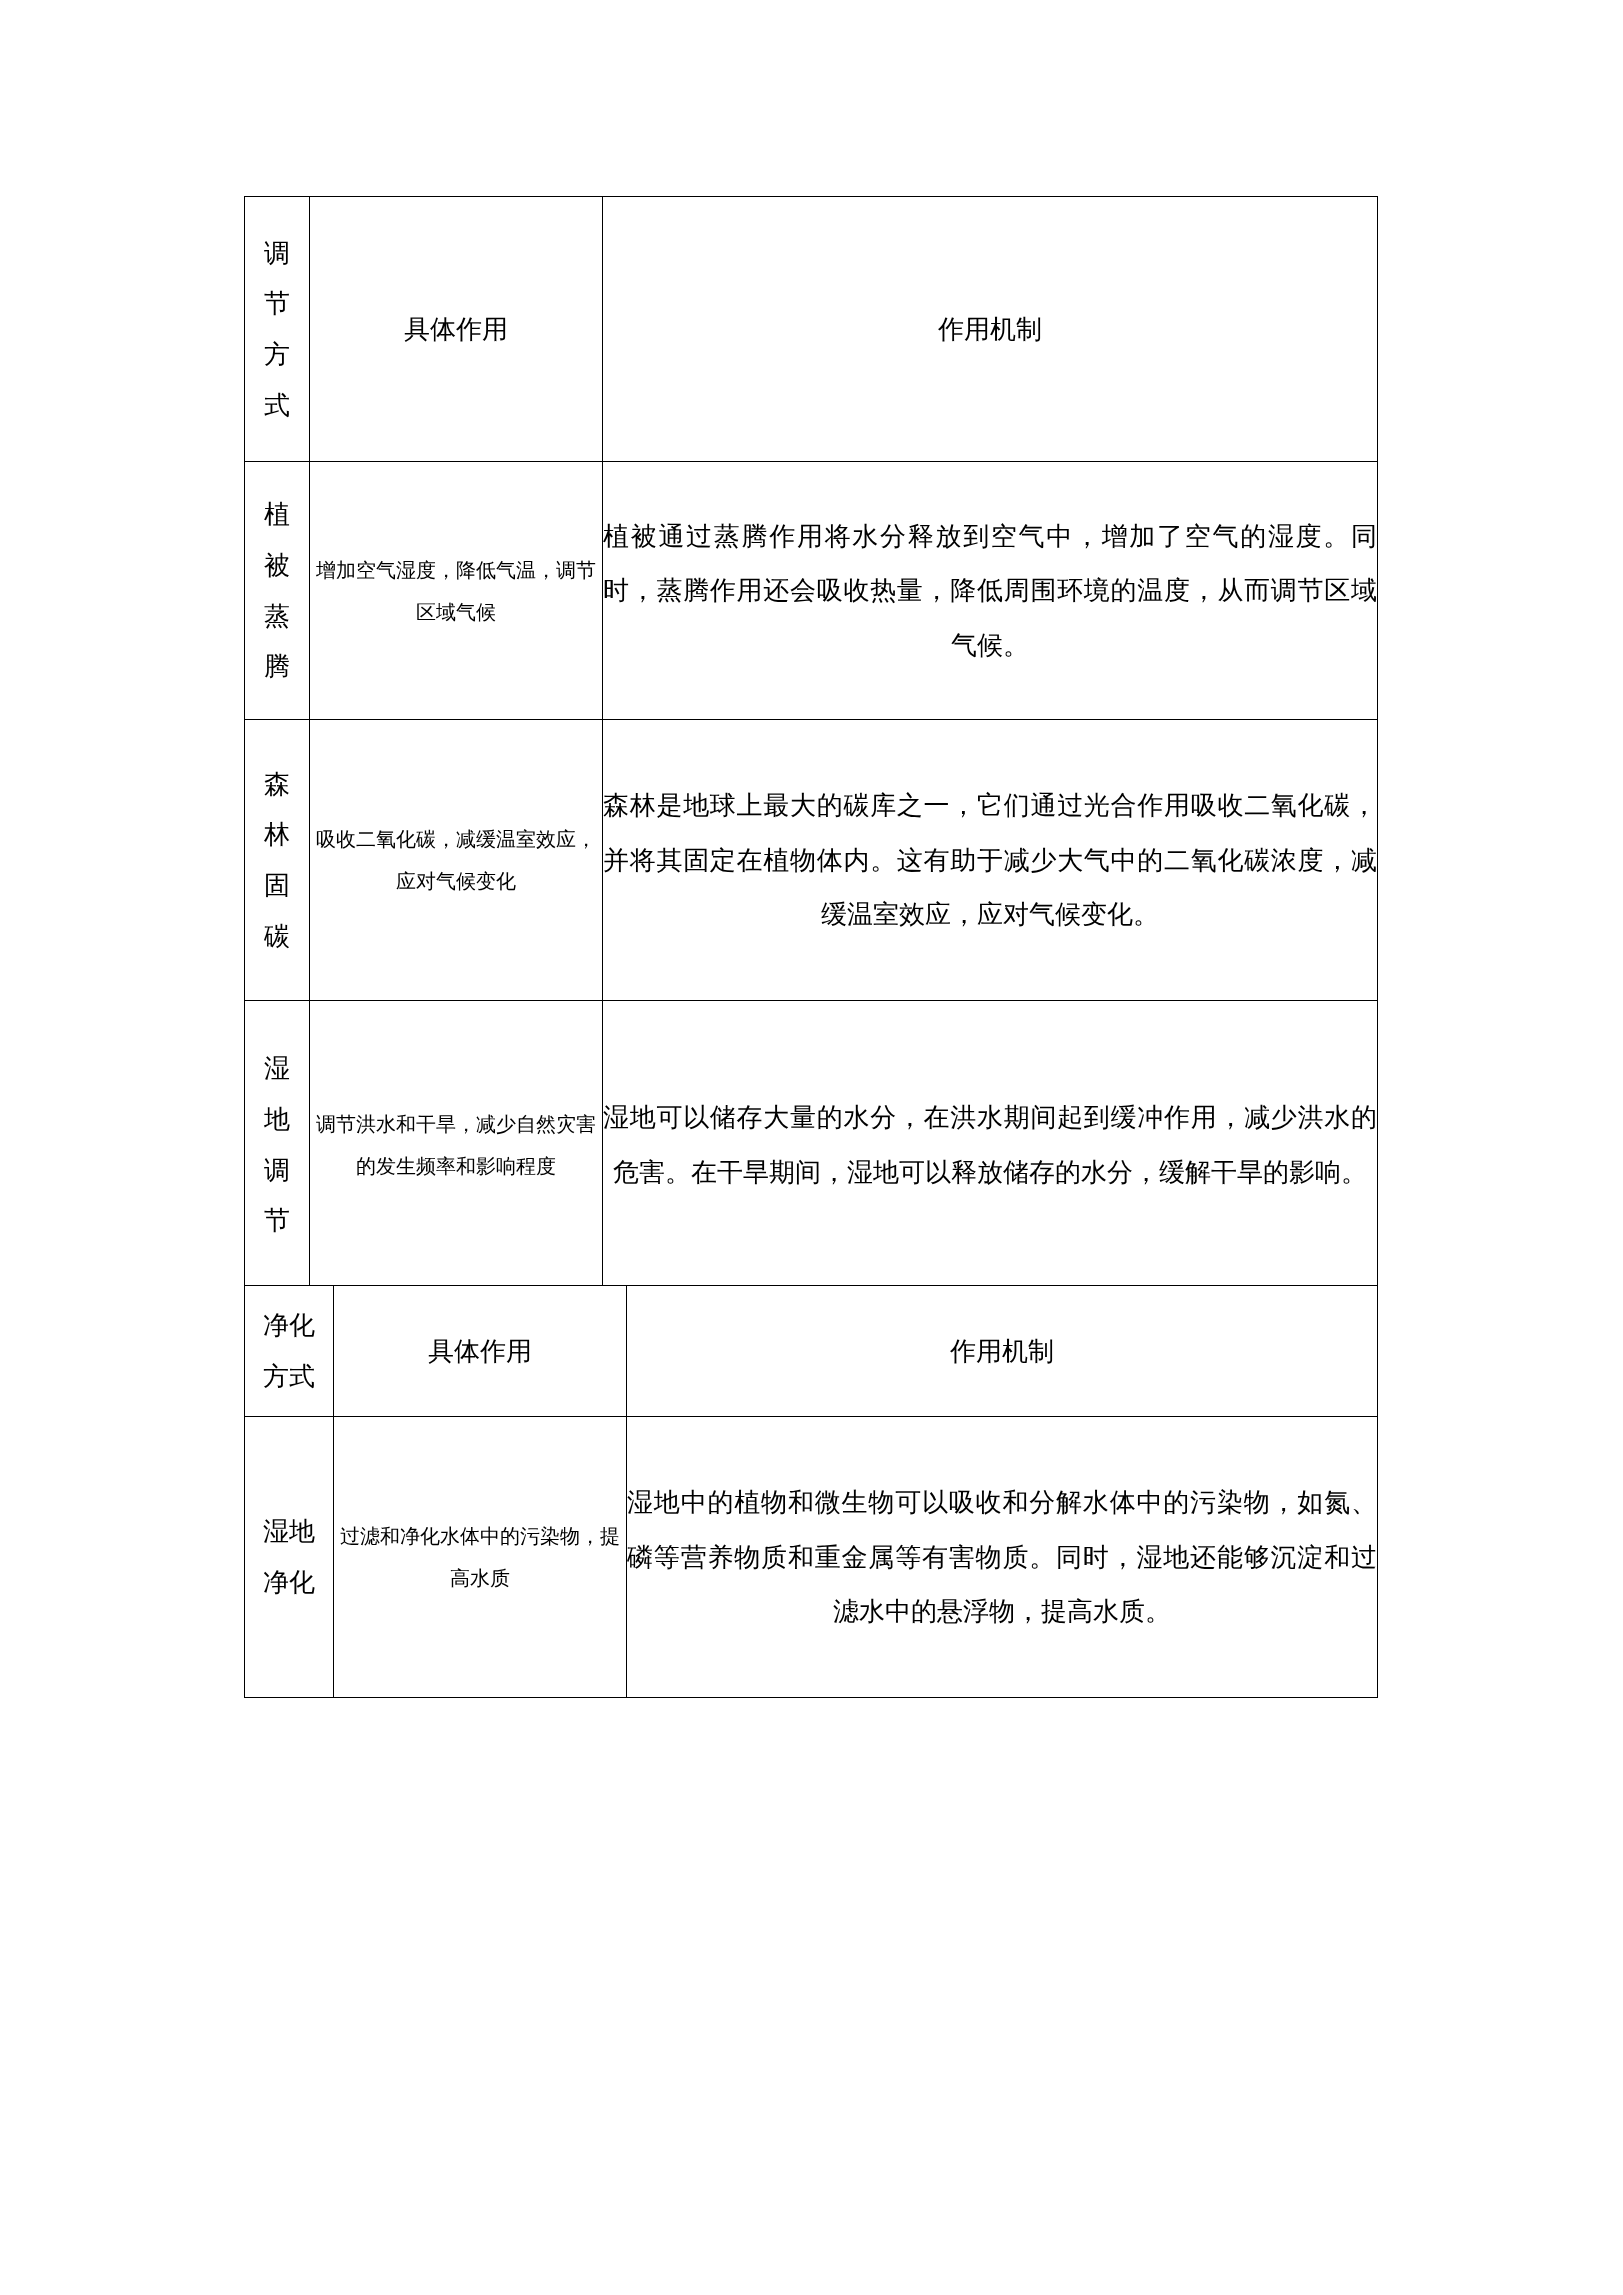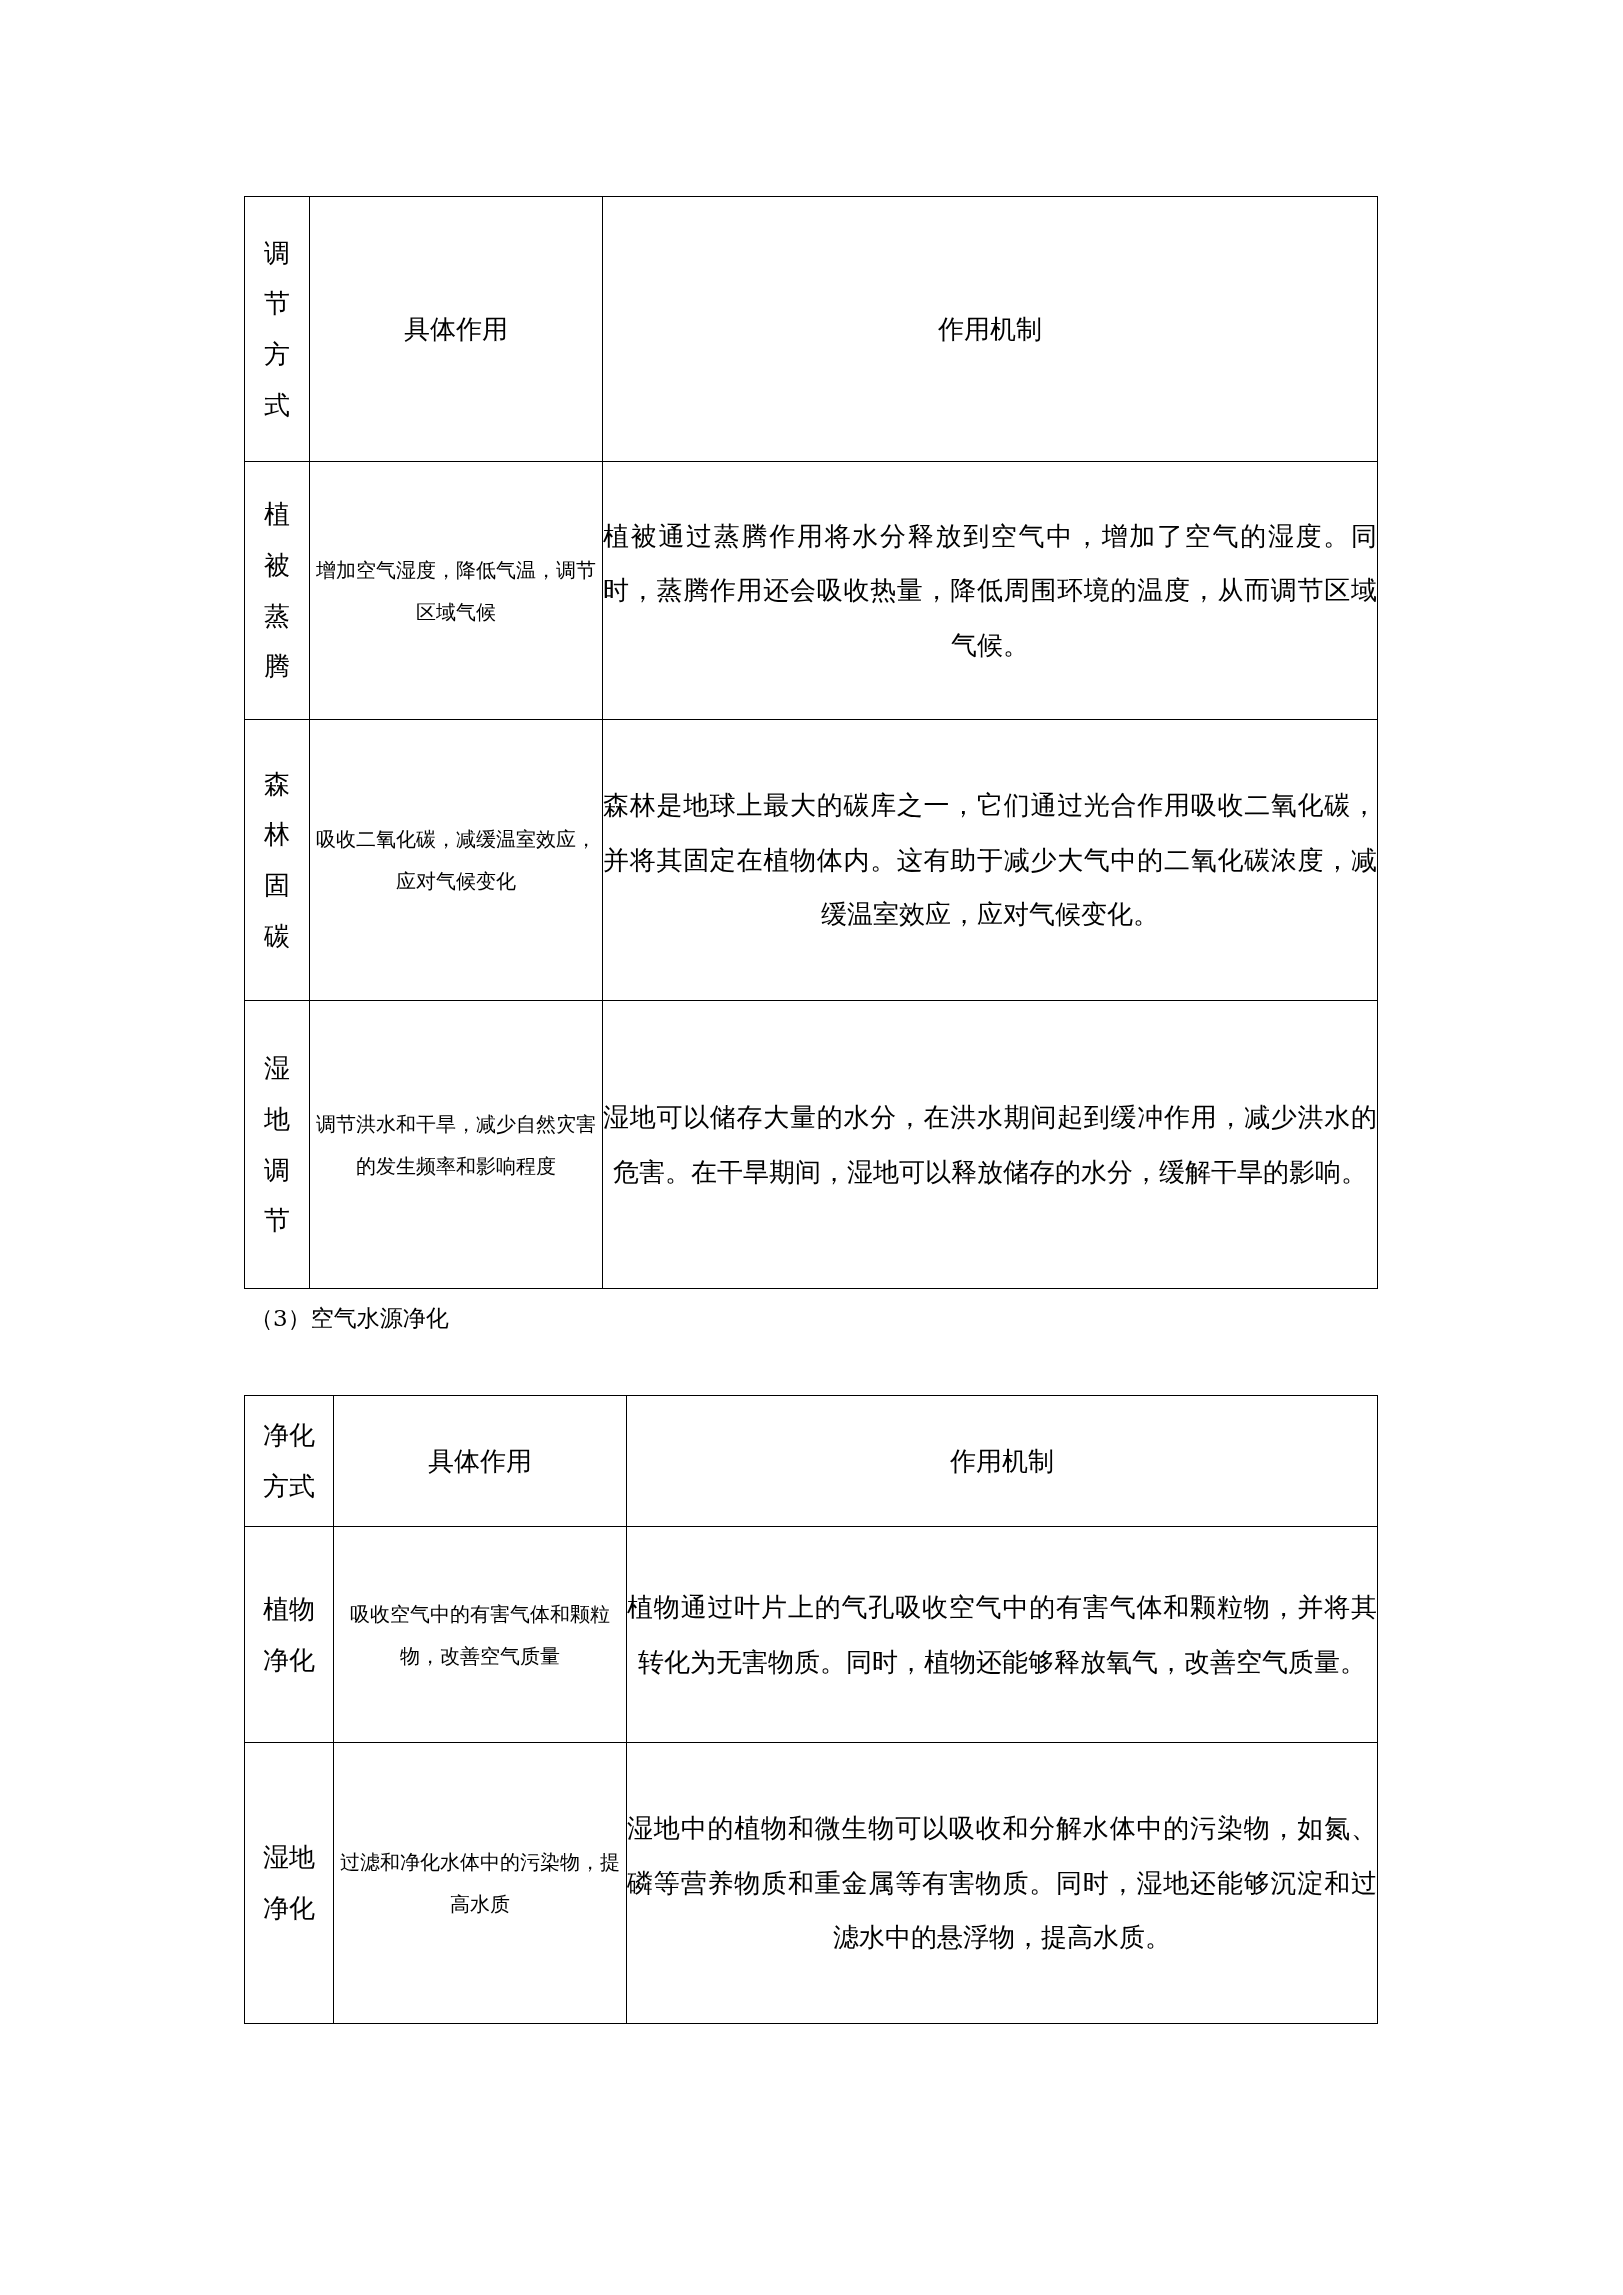--- a/index.html
+++ b/index.html
@@ -39,21 +39,21 @@
     background: #ffffff;
   }
 
   #table-regulation {
     left: 244px;
     top: 196px;
     width: 1133px;
   }
   #table-purification {
     left: 244px;
-    top: 1395px;
+    top: 1285px;
     width: 1133px;
   }
 
   .col-way-1   { width: 65px; }
   .col-way-2   { width: 89px; }
   .col-effect  { width: 293px; }
   .col-mech-1  { width: 775px; }
   .col-mech-2  { width: 751px; }
 
   
@@ -188,28 +188,20 @@
     <tbody>
       <tr class="row-head-2">
         <td class="cell-way-pair">
           <span class="ln">净化</span>
           <span class="ln">方式</span>
         </td>
         <td class="cell-head">具体作用</td>
         <td class="cell-head">作用机制</td>
       </tr>
 
-      <tr class="row-2-1">
-        <td class="cell-way-pair">
-          <span class="ln">植物</span>
-          <span class="ln">净化</span>
-        </td>
-        <td class="cell-effect">吸收空气中的有害气体和颗粒物，改善空气质量</td>
-        <td class="cell-mech">植物通过叶片上的气孔吸收空气中的有害气体和颗粒物，并将其转化为无害物质。同时，植物还能够释放氧气，改善空气质量。</td>
-      </tr>
 
       <tr class="row-2-2">
         <td class="cell-way-pair">
           <span class="ln">湿地</span>
           <span class="ln">净化</span>
         </td>
         <td class="cell-effect">过滤和净化水体中的污染物，提高水质</td>
         <td class="cell-mech">湿地中的植物和微生物可以吸收和分解水体中的污染物，如氮、磷等营养物质和重金属等有害物质。同时，湿地还能够沉淀和过滤水中的悬浮物，提高水质。</td>
       </tr>
     </tbody>

